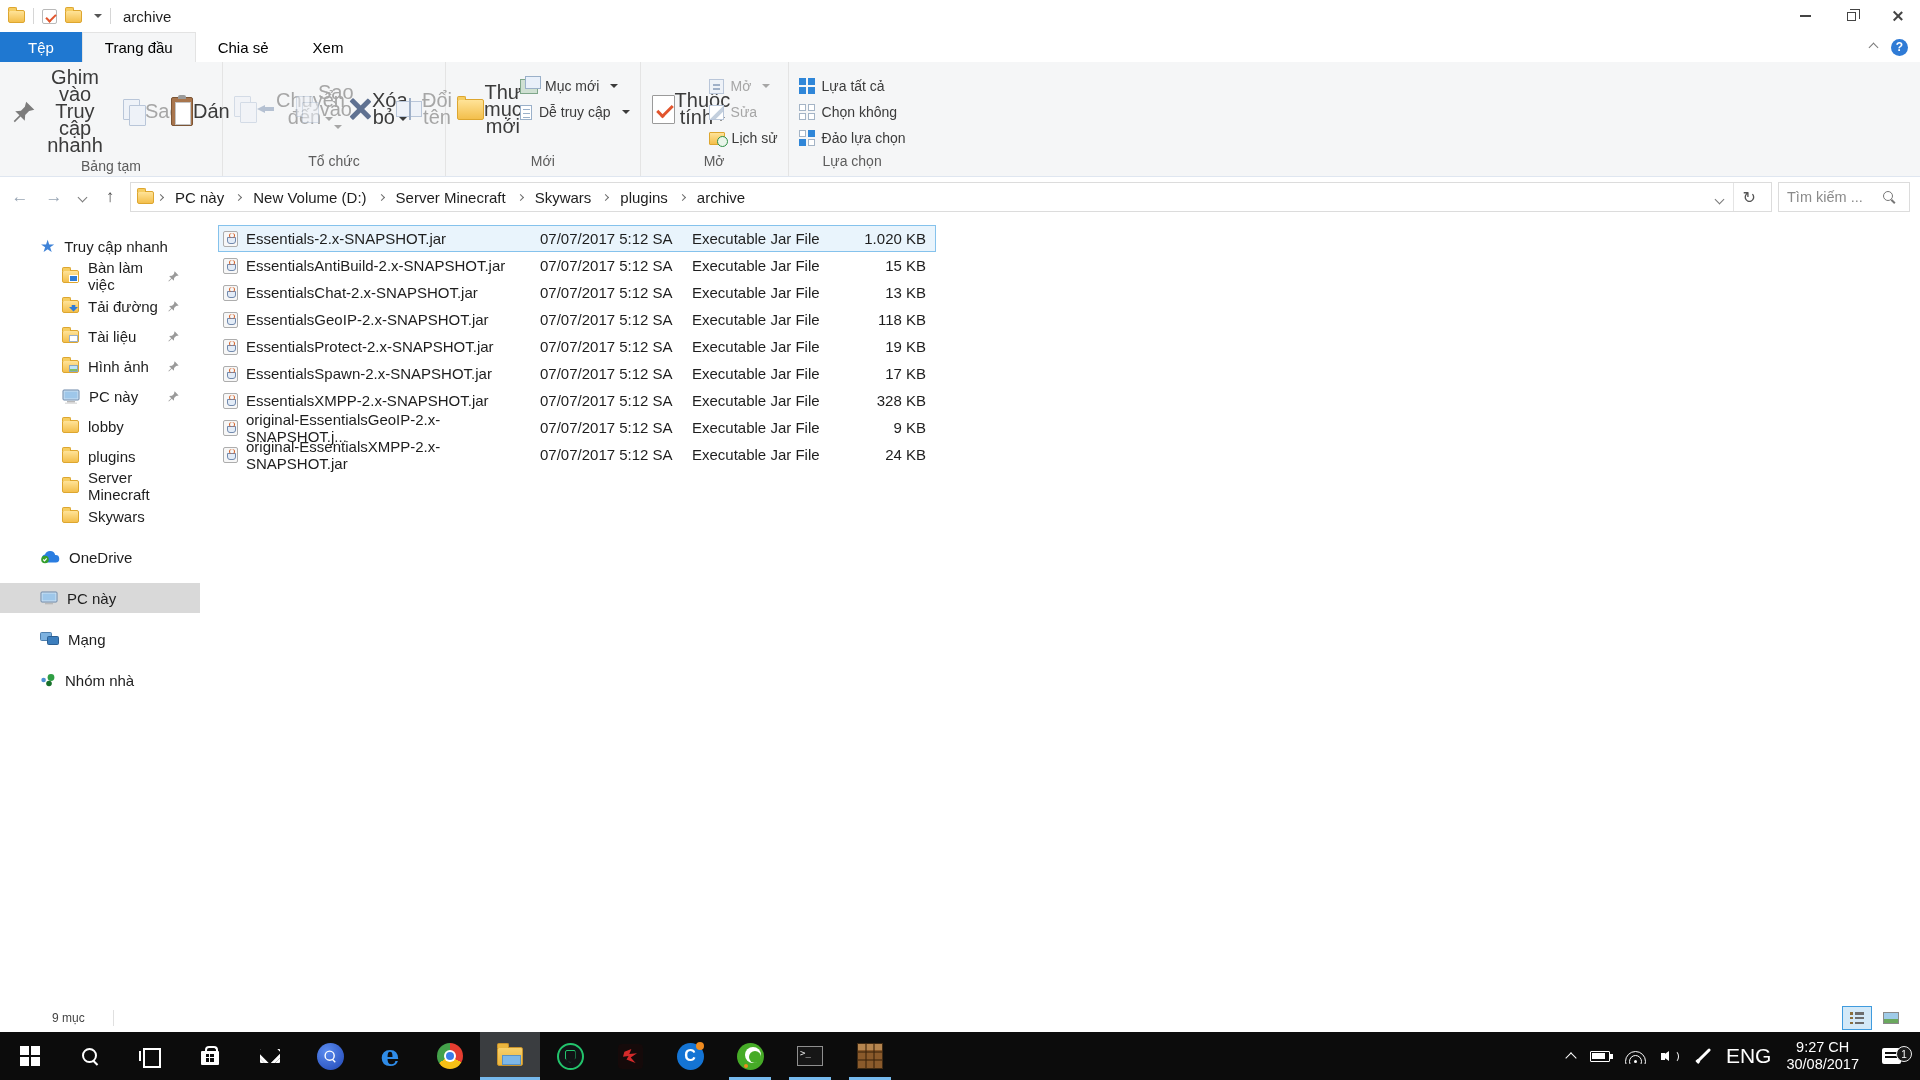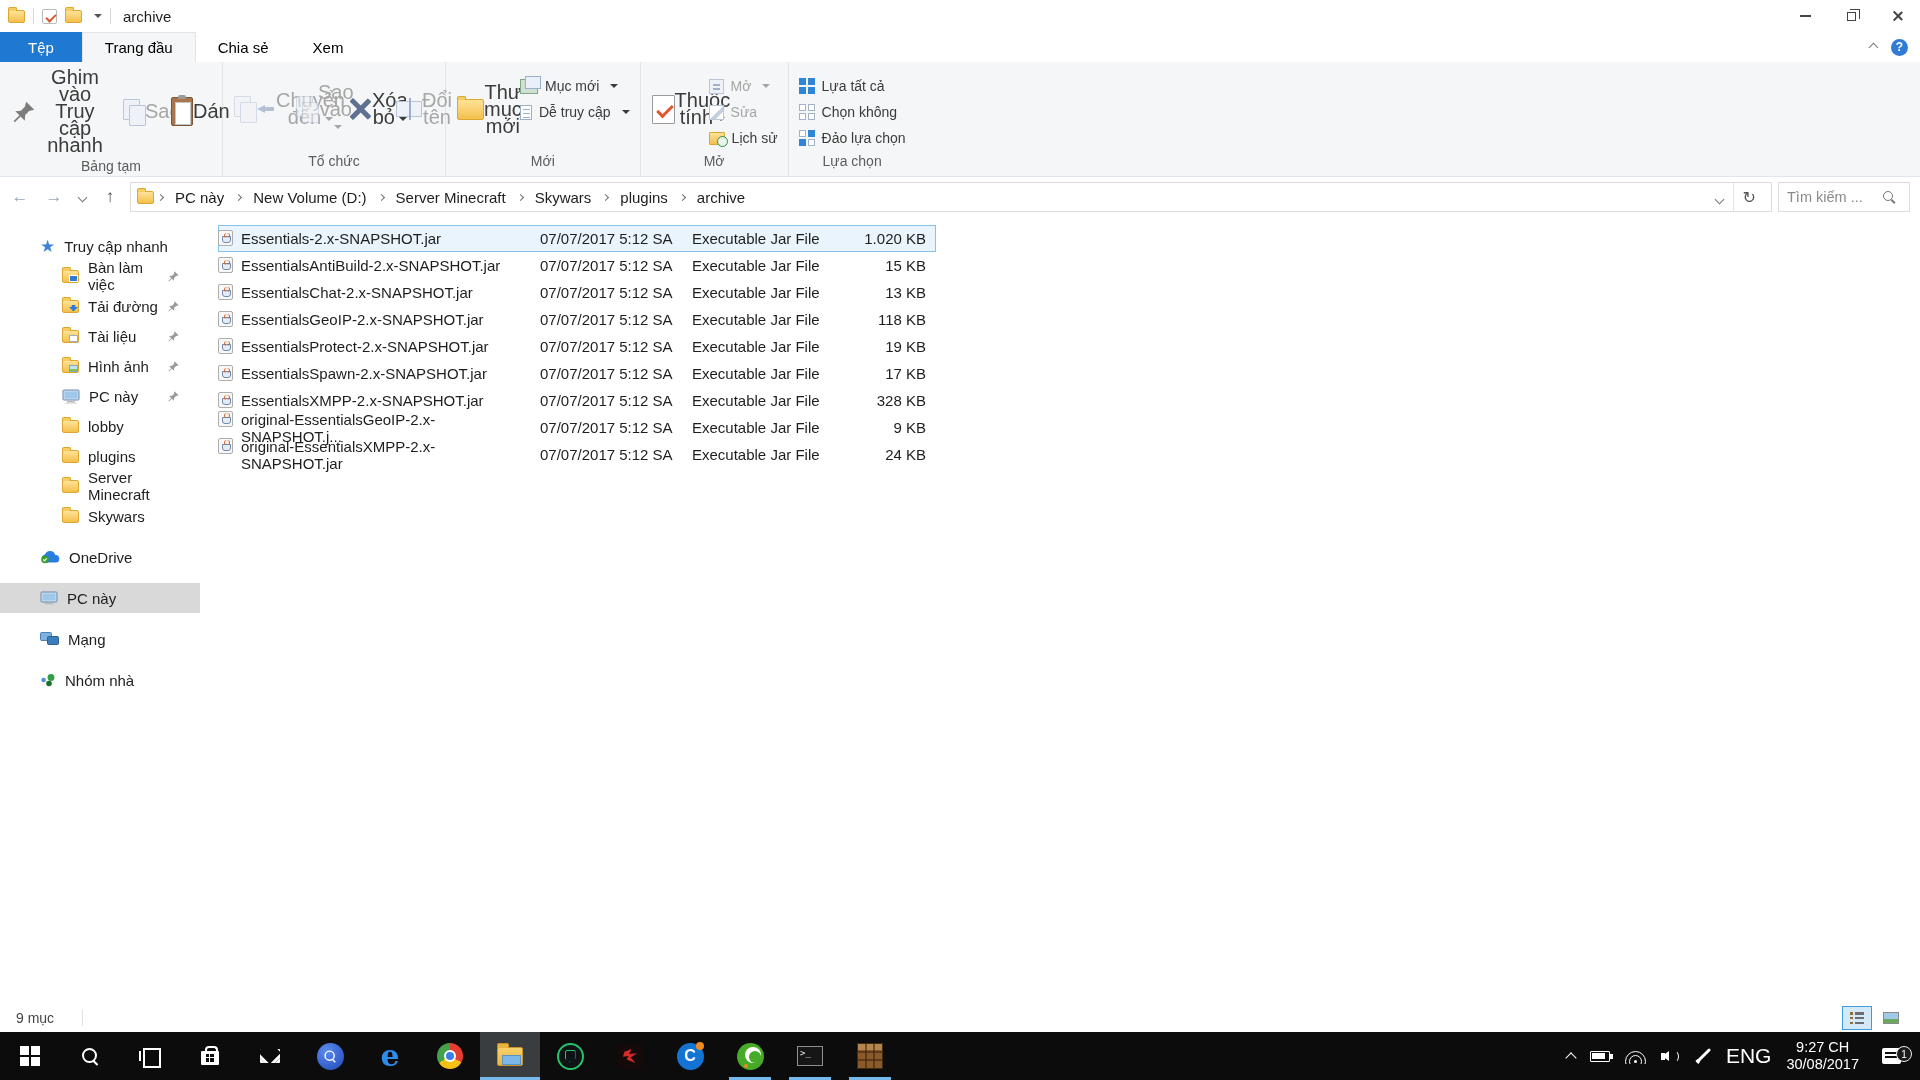--- a/index.html
+++ b/index.html
@@ -129,29 +129,29 @@
 
   
   .content { flex:1; display:flex; flex-direction:column; padding-top:8px; }
   .cols-header { display:flex; align-items:center; height:32px; margin-left:18px; color:#57708f; position:relative; }
   .hc { padding-left:6px; border-right:1px solid #e3e3e3; height:22px; line-height:22px; }
   .hc-name { width:316px; } .hc-date { width:152px; } .hc-type { width:150px; } .hc-size { width:100px; text-align:right; padding-right:10px; }
   .sort-chev { position:absolute; left:148px; top:-2px; width:6px; height:6px; border-top:1.5px solid #9a9a9a; border-right:1.5px solid #9a9a9a; transform:rotate(-45deg); }
   .rows { display:flex; flex-direction:column; }
   .frow { display:flex; align-items:center; height:27px; margin-left:18px; width:718px; }
   .frow.selected { background:#e9f4fc; box-shadow:inset 0 0 0 1px #85c2ec; }
-  .c-name { width:316px; display:flex; align-items:flex-start; gap:8px; }
+  .c-name { width:316px; display:flex; align-items:center; gap:8px; padding-left:5px; }
   .c-date { width:152px; padding-left:6px; } .c-type { width:150px; padding-left:6px; }
   .c-size { width:100px; text-align:right; padding-right:10px; }
   .i-jar { position:relative; width:15px; height:16px; background:#f7f7f7; border:1px solid #adadad; border-radius:2px; flex:none; }
   .i-jar::before { content:""; position:absolute; left:3px; bottom:2px; width:7px; height:5px; background:#e3ecf7; border:1px solid #7189ad; border-radius:0 0 3px 3px; }
   .i-jar::after { content:""; position:absolute; left:4.5px; top:1.5px; width:4px; height:5px; border-left:1.5px solid #d4622a; border-right:1.5px solid #d4622a; border-radius:50%; }
 
   
-  .statusbar { height:28px; display:flex; align-items:center; padding:0 14px 0 16px; font-size:14px; color:#444; }
+  .statusbar { height:28px; display:flex; align-items:center; padding:0 14px 0 16px; font-size:12px; color:#444;margin-left:36px; }
   .status-sep { width:1px; height:16px; background:#e0e0e0; margin-left:28px; }
   .view-btns { margin-left:auto; display:flex; gap:4px; }
   .vbtn { width:30px; height:24px; display:flex; align-items:center; justify-content:center; border:1px solid transparent; }
   .vbtn.active { border-color:#3f9bde; background:#d3e9f8; }
   .ic-details { width:14px; height:12px; display:flex; flex-direction:column; justify-content:space-between; }
   .ic-details i { display:block; height:2.5px; background:#6d6d6d; position:relative; margin-left:5px; }
   .ic-details i::before { content:""; position:absolute; left:-5px; top:0; width:3px; height:2.5px; background:#8a6d3b; }
   .ic-thumb { width:16px; height:12px; background:linear-gradient(180deg,#9fcbe8 60%,#6aa85e 40%); border:1px solid #8a8a8a; }
 
   

